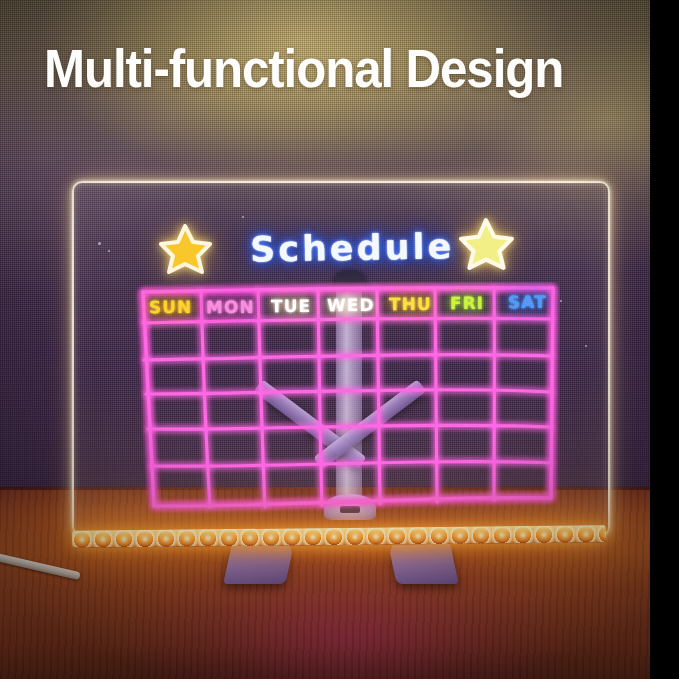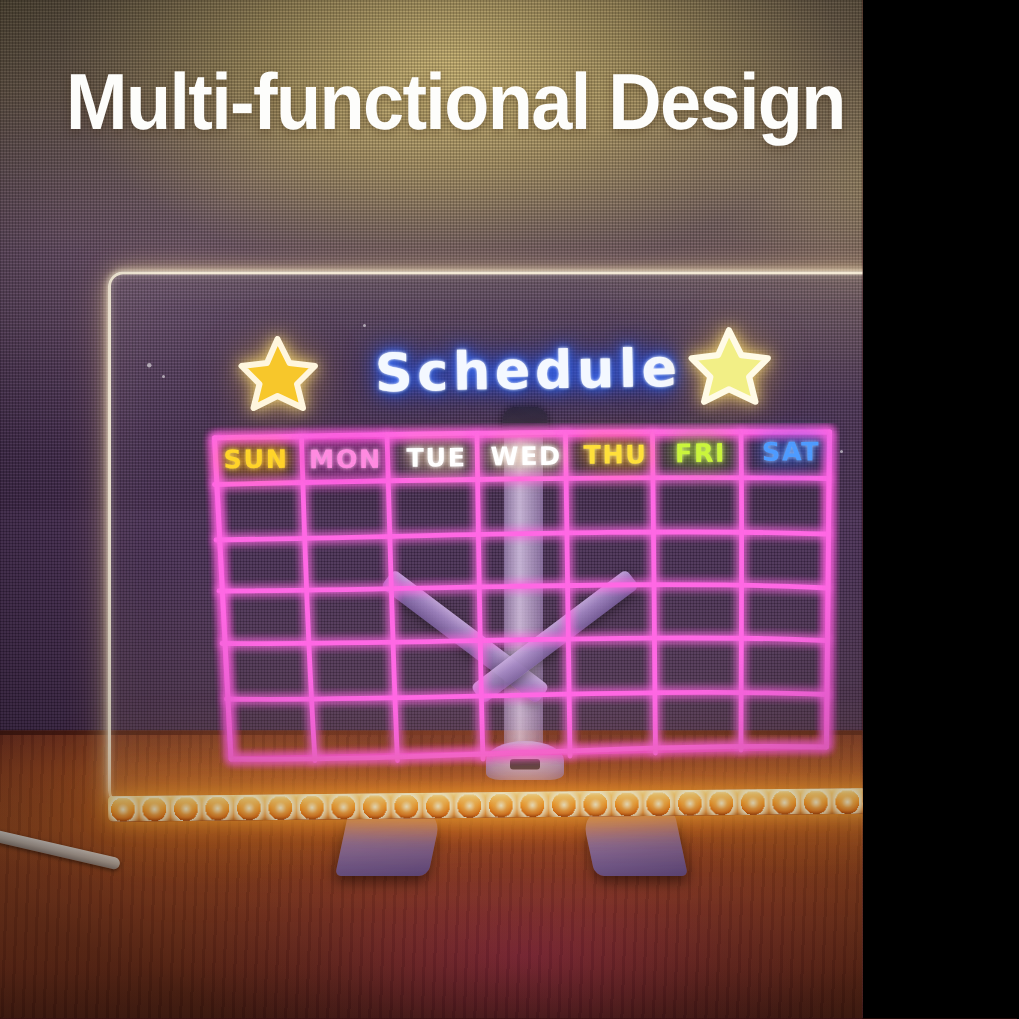--- a/index.html
+++ b/index.html
@@ -1,23 +1,23 @@
 <!DOCTYPE html>
 <html><head>
 <meta charset="utf-8">
 <title>Multi-functional Design</title>
 <style>
   html,body{margin:0;padding:0;background:#000;}
   body{font-family:"Liberation Sans",sans-serif;}
 
   #scene{
     position:relative;
-    width:575px;height:679px;
+    width:650px;height:679px;
     overflow:hidden;
-    background:#7f1d1d;
+    background:#404040;
   }
 
   
   .wall{
     position:absolute;left:0;top:0;width:679px;height:679px;
     background:
       radial-gradient(ellipse 420px 240px at 300px 40px, rgba(214,190,120,.95) 0%, rgba(190,166,104,.7) 30%, rgba(120,100,96,.25) 62%, rgba(0,0,0,0) 80%),
       radial-gradient(ellipse 340px 200px at 612px 120px, rgba(198,176,112,.70) 0%, rgba(150,126,96,.35) 42%, rgba(0,0,0,0) 76%),
       radial-gradient(ellipse 260px 200px at 40px 150px, rgba(128,96,120,.55) 0%, rgba(0,0,0,0) 74%),
       linear-gradient(180deg,#6e6045 0%, #7a6a4c 9%, #6d5c58 17%, #5b4560 25%, #4a3254 36%, #43294f 52%, #40264b 72%, #3c2447 100%);

